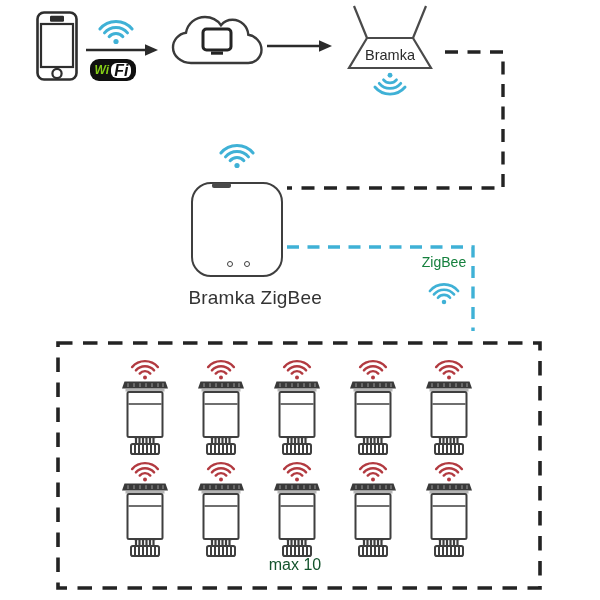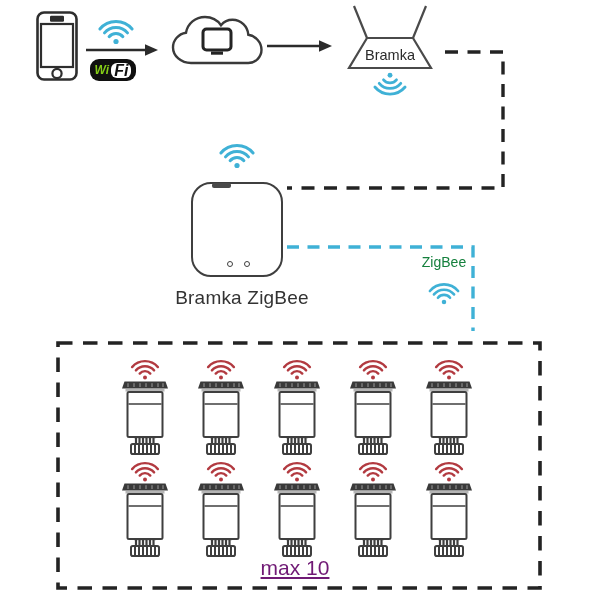--- a/index.html
+++ b/index.html
@@ -7,22 +7,22 @@
     position:relative;width:600px;height:600px;background:#fff;overflow:hidden;
     font-family:"Liberation Sans", sans-serif;color:var(--ink,#2b2b2b);
   }
   .abs{position:absolute;}
   svg{display:block;}
   .wifi-blue{color:var(--blue,#3fb1d6);}
   .wifi-down{transform:rotate(180deg);}
   .label{position:absolute;text-align:center;color:#333;}
   .router-label{font-size:14.5px;color:#2b2b2b;}
   .zigbee-label{font-size:14px;color:#15803d;}
-  .gateway-label{font-size:19px;color:#333;letter-spacing:.2px;}
-  .max-label{font-size:21px;color:#701a75;text-decoration:underline;}
+  .gateway-label{font-size:19px;color:#333;letter-spacing:.2px;text-align:right;}
+  .max-label{font-size:16px;color:#14532d;}
   
   .wifi-badge{
     position:absolute;left:90px;top:59px;width:46px;height:22px;
     background:#101010;border-radius:9px;display:flex;align-items:center;
     justify-content:center;gap:2px;box-sizing:border-box;padding:0 3px;
   }
   .wifi-badge .wi{color:#84cc16;font-weight:bold;font-style:italic;font-size:12px;}
   .wifi-badge .fi{background:#fff;color:#101010;font-weight:bold;font-style:italic;
     font-size:16px;border-radius:6px;padding:0 3px;line-height:15px;}
   

